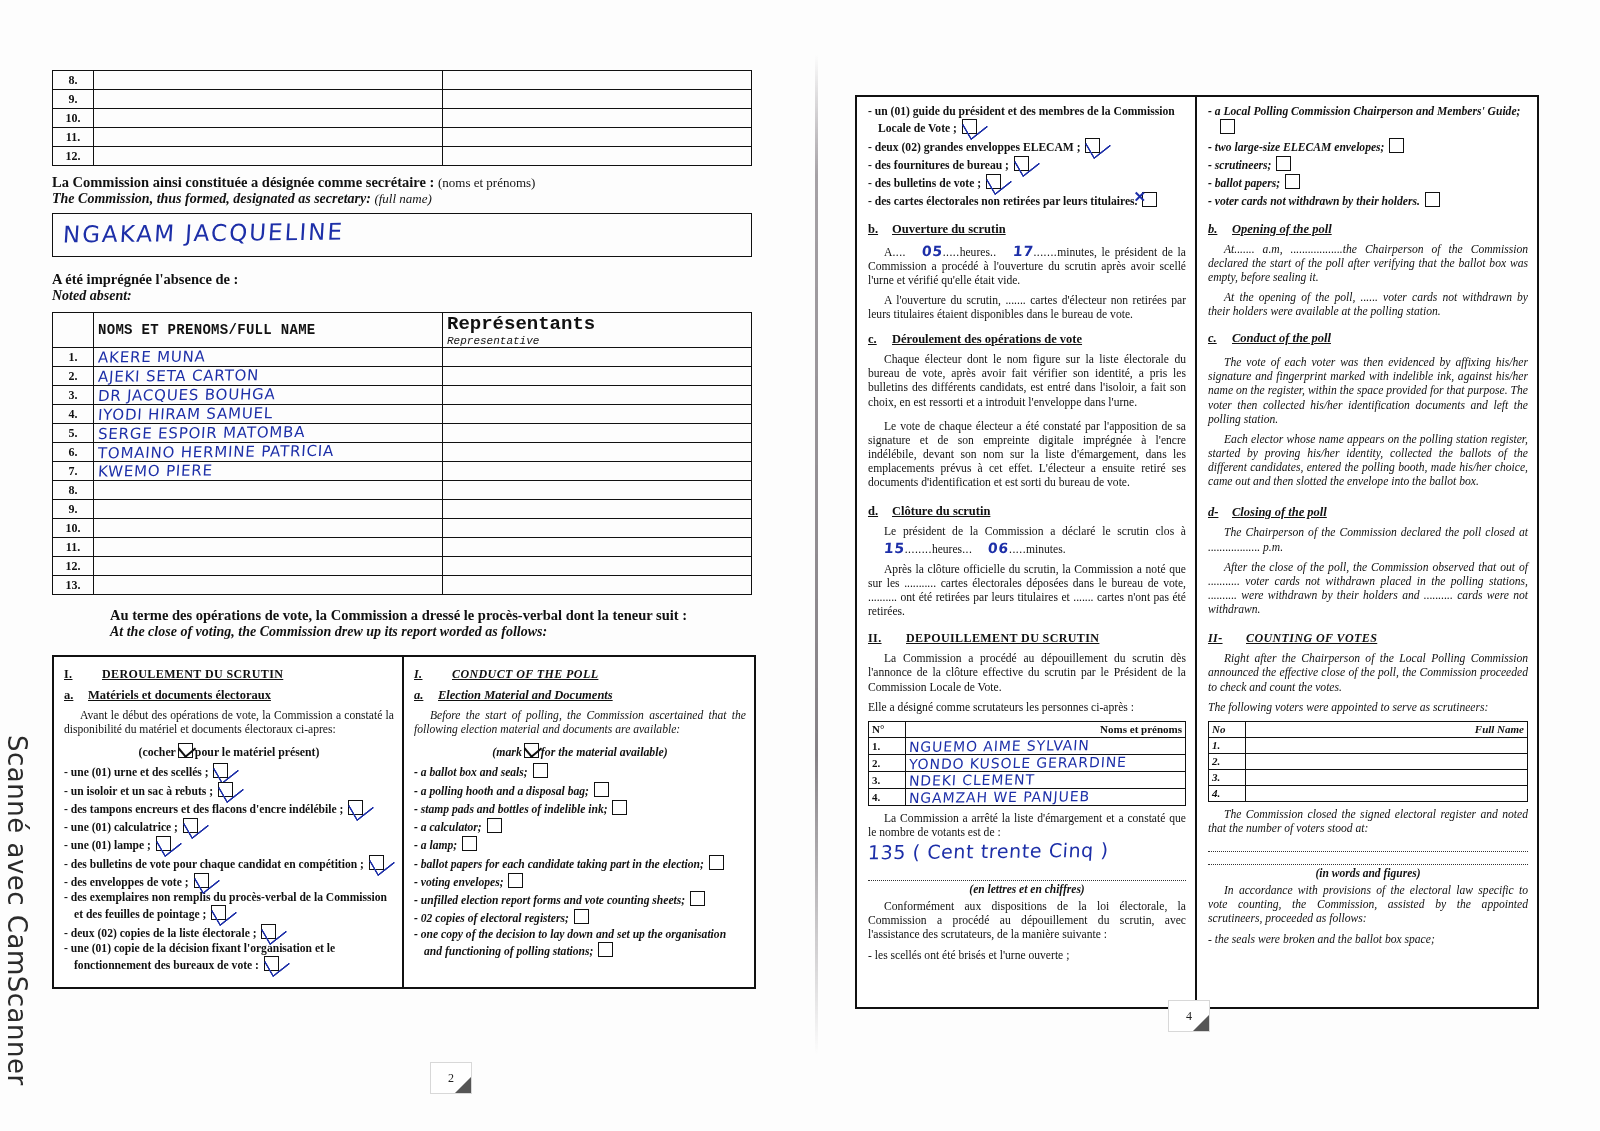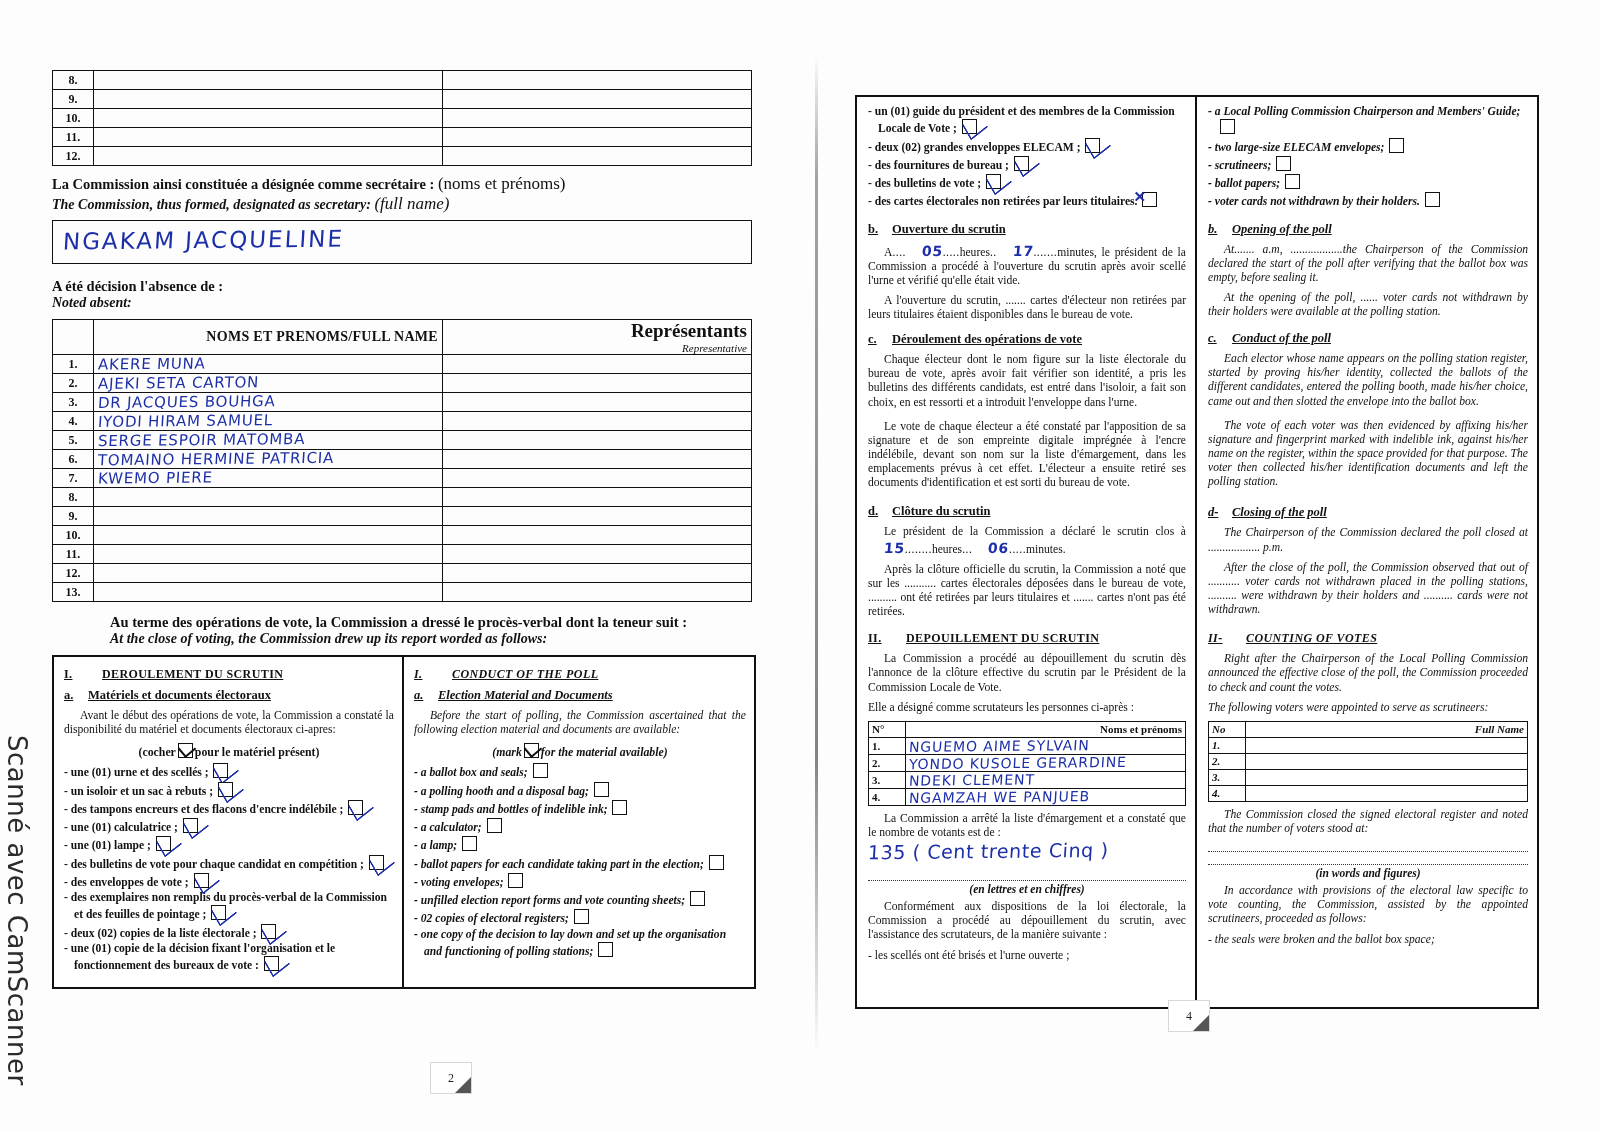--- a/index.html
+++ b/index.html
@@ -63,35 +63,35 @@
     letter-spacing: 1.2px;
     font-weight: 500;
     transform: skewX(-4deg) rotate(-.6deg);
     display: inline-block;
     white-space: nowrap;
   }
   .hand.sm { font-size: 15px; letter-spacing: .8px; }
 
   .lbl-fr { font-family: "Liberation Serif", serif; font-weight: bold; font-size: 14.5px; }
   .lbl-en { font-family: "Liberation Serif", serif; font-style: italic; font-weight: bold; font-size: 14px; }
-  .sub-note { font-size: 17px; font-weight: normal; }
+  .sub-note { font-size: 13px; font-weight: normal; }
 
   .secretary-box {
     border: 1.6px solid #111;
     height: 42px;
     margin-top: 6px;
     position: relative;
   }
   .secretary-box .hand {
     position: absolute; left: 10px; top: 6px; font-size: 23px; letter-spacing: 2px;
   }
   .spacer-8 { height: 8px; }
   .spacer-14 { height: 14px; }
 
-  .absent-head th { text-align: right; font-family: Liberation Serif, serif; font-weight: bold; }
+  .absent-head th { text-align: left; font-family: Liberation Mono, monospace; font-weight: bold; }
   .absent-head .h-names { font-size: 14px; letter-spacing: .3px; }
   .absent-head .h-rep-fr { font-size: 19px; }
   .absent-head .h-rep-en { font-size: 11px; font-style: italic; font-weight: normal; }
 
   .closing-note { margin: 12px 0 6px 58px; }
 
   
   .report-block {
     position: absolute;
     left: 0; top: 585px;
@@ -322,21 +322,21 @@
     <div class="lbl-en">
       <span>The Commission, thus formed, designated as secretary:</span>
       <span class="sub-note" style="font-style:italic">(full name)</span>
     </div>
 
     <div class="secretary-box">
       <span class="hand">NGAKAM JACQUELINE</span>
     </div>
 
     <div class="spacer-14"></div>
-    <div class="lbl-fr">A été décision l'absence de :</div>
+    <div class="lbl-fr">A été imprégnée l'absence de :</div>
     <div class="lbl-en">Noted absent:</div>
 
     <div class="spacer-8"></div>
     <table class="tbl">
       <thead>
         <tr class="absent-head">
           <th class="num-col" style="height:34px;"></th>
           <th class="h-names">NOMS ET PRENOMS/FULL NAME</th>
           <th style="width:300px">
             <div class="h-rep-fr">Représentants</div>
@@ -572,22 +572,22 @@
         <span class="rn">b.</span>
         <span>Opening of the poll</span>
       </div>
       <p class="para en">At....... a.m, ..................the Chairperson of the Commission declared the start of the poll after verifying that the ballot box was empty, before sealing it.</p>
       <p class="para en">At the opening of the poll, ...... voter cards not withdrawn by their holders were available at the polling station.</p>
 
       <div class="sub-title en" style="margin-top:12px">
         <span class="rn">c.</span>
         <span>Conduct of the poll</span>
       </div>
+      <p class="para en" style="margin-top:10px">The vote of each voter was then evidenced by affixing his/her signature and fingerprint marked with indelible ink, against his/her name on the register, within the space provided for that purpose. The voter then collected his/her identification documents and left the polling station.</p>
       <p class="para en">Each elector whose name appears on the polling station register, started by proving his/her identity, collected the ballots of the different candidates, entered the polling booth, made his/her choice, came out and then slotted the envelope into the ballot box.</p>
-      <p class="para en" style="margin-top:10px">The vote of each voter was then evidenced by affixing his/her signature and fingerprint marked with indelible ink, against his/her name on the register, within the space provided for that purpose. The voter then collected his/her identification documents and left the polling station.</p>
 
       <div class="sub-title en" style="margin-top:16px">
         <span class="rn">d-</span>
         <span>Closing of the poll</span>
       </div>
       <p class="para en">The Chairperson of the Commission declared the poll closed at .................. p.m.</p>
       <p class="para en">After the close of the poll, the Commission observed that out of ........... voter cards not withdrawn placed in the polling stations, .......... were withdrawn by their holders and .......... cards were not withdrawn.</p>
 
       <div class="sec-title en" style="margin-top:14px">
         <span class="rn">II-</span>

